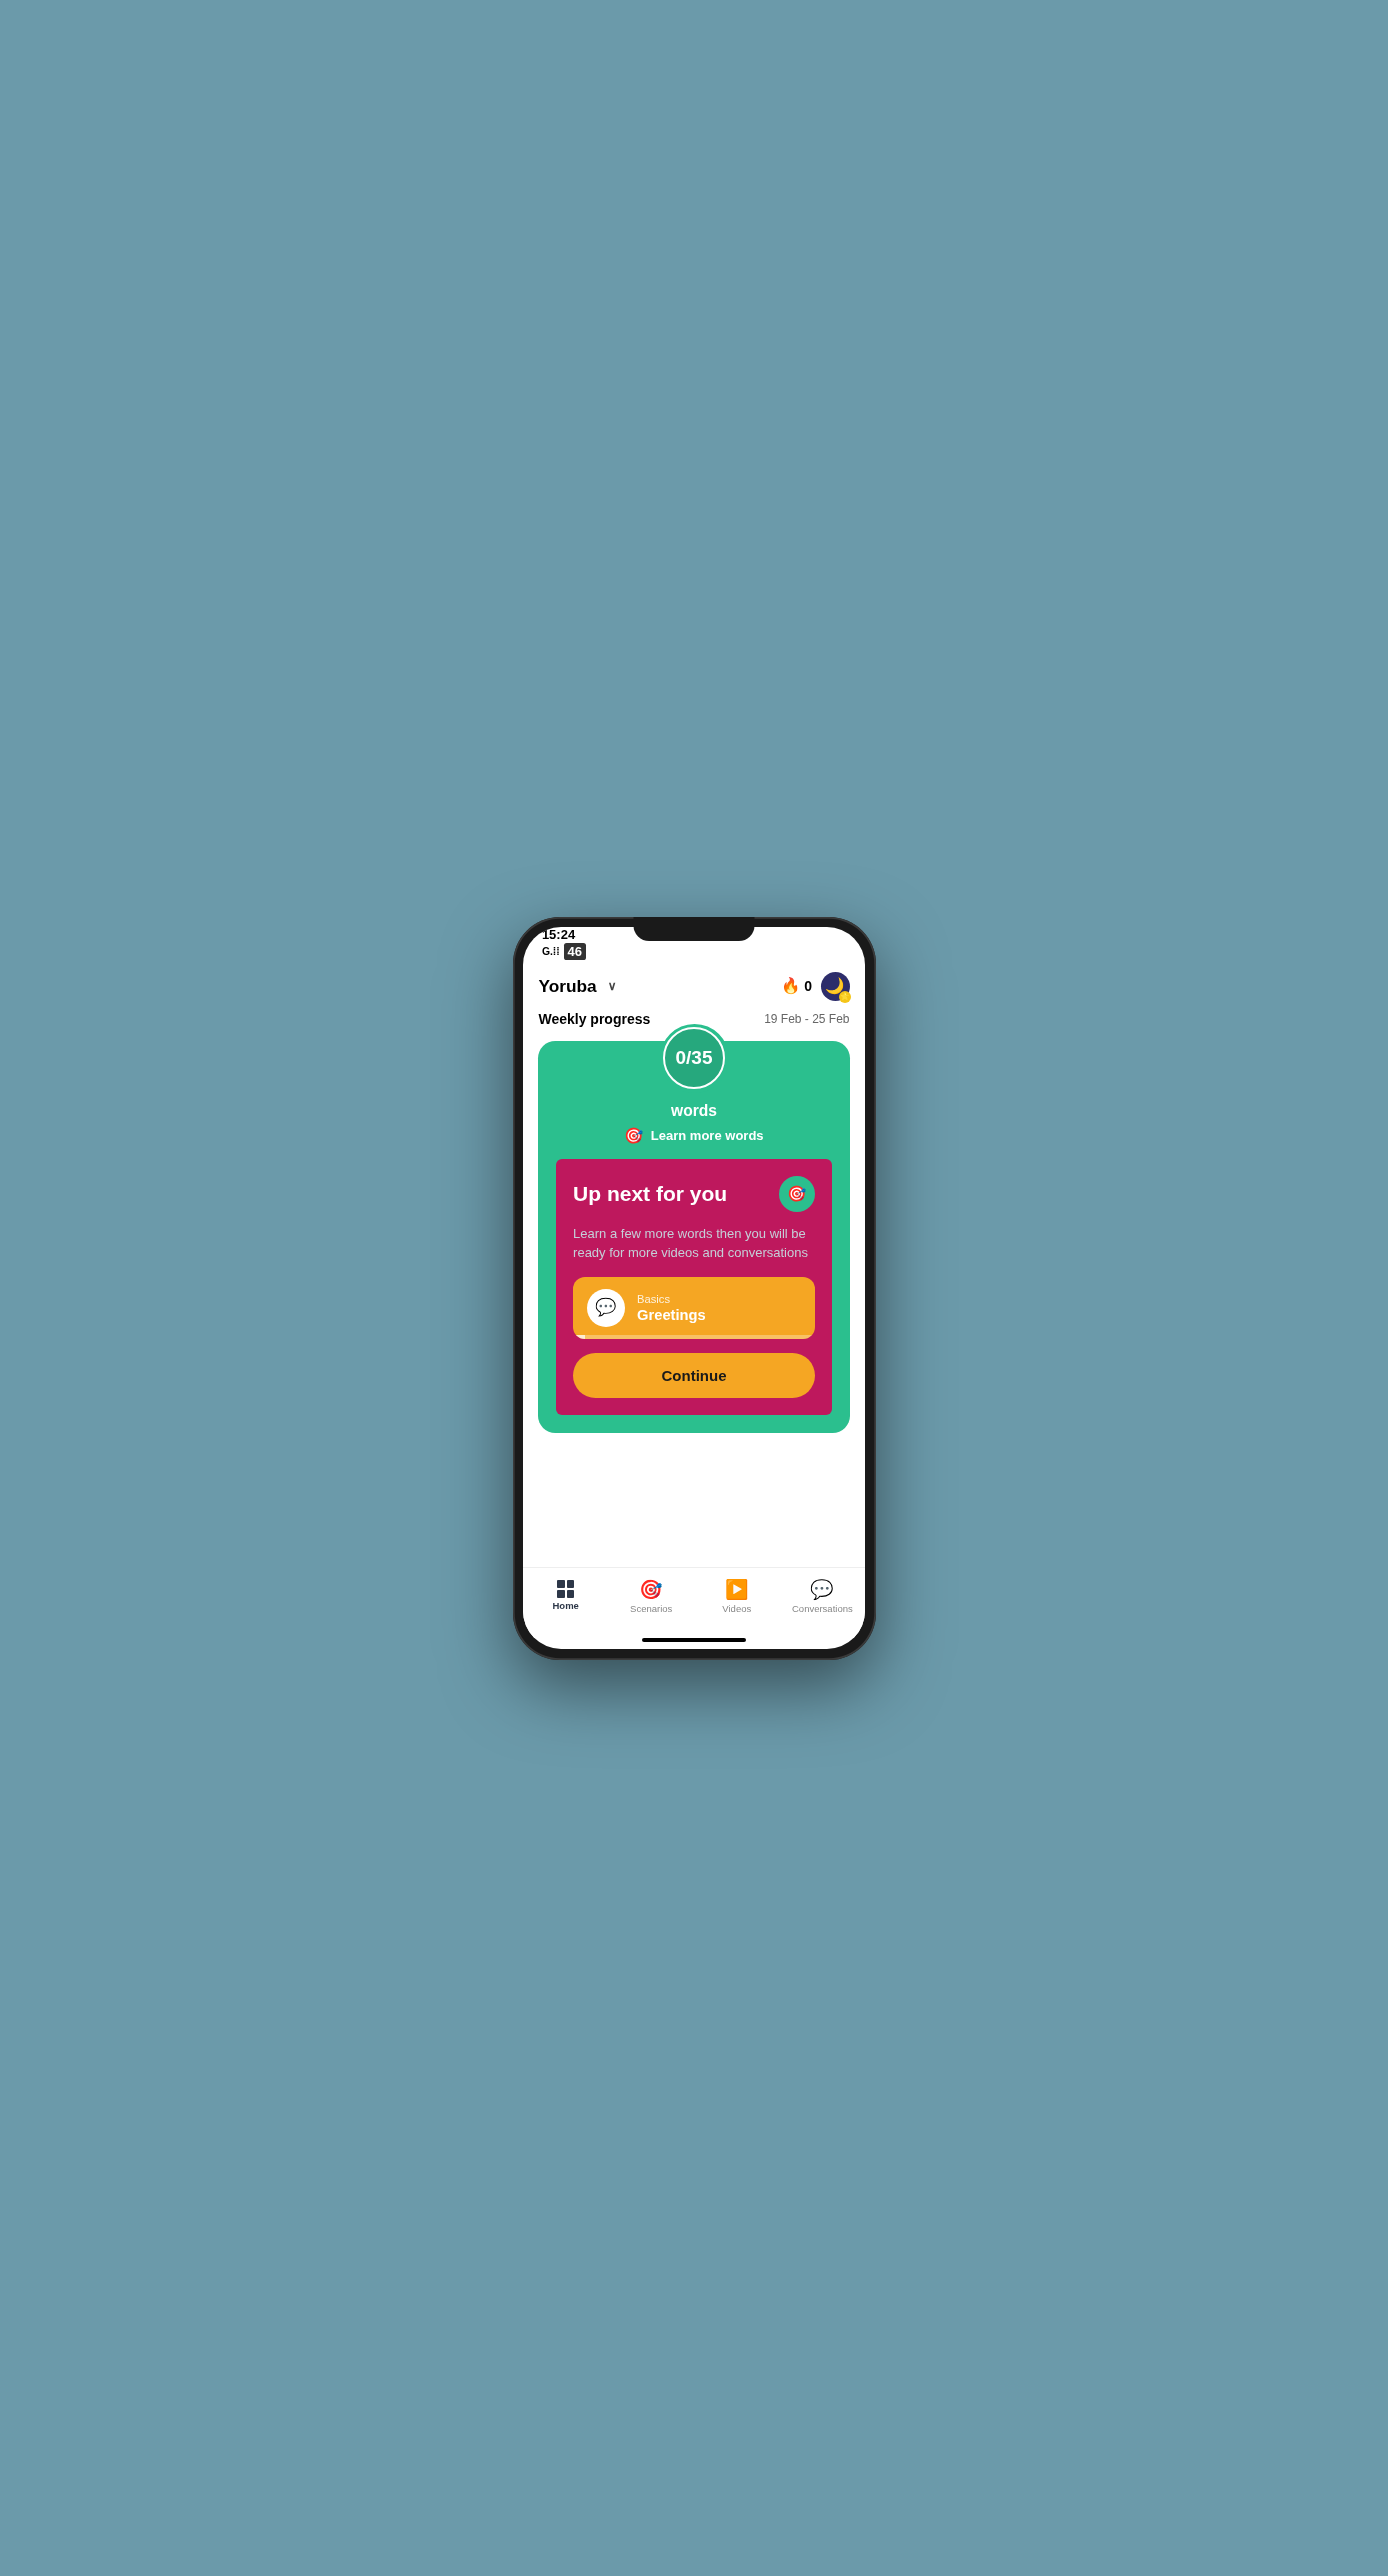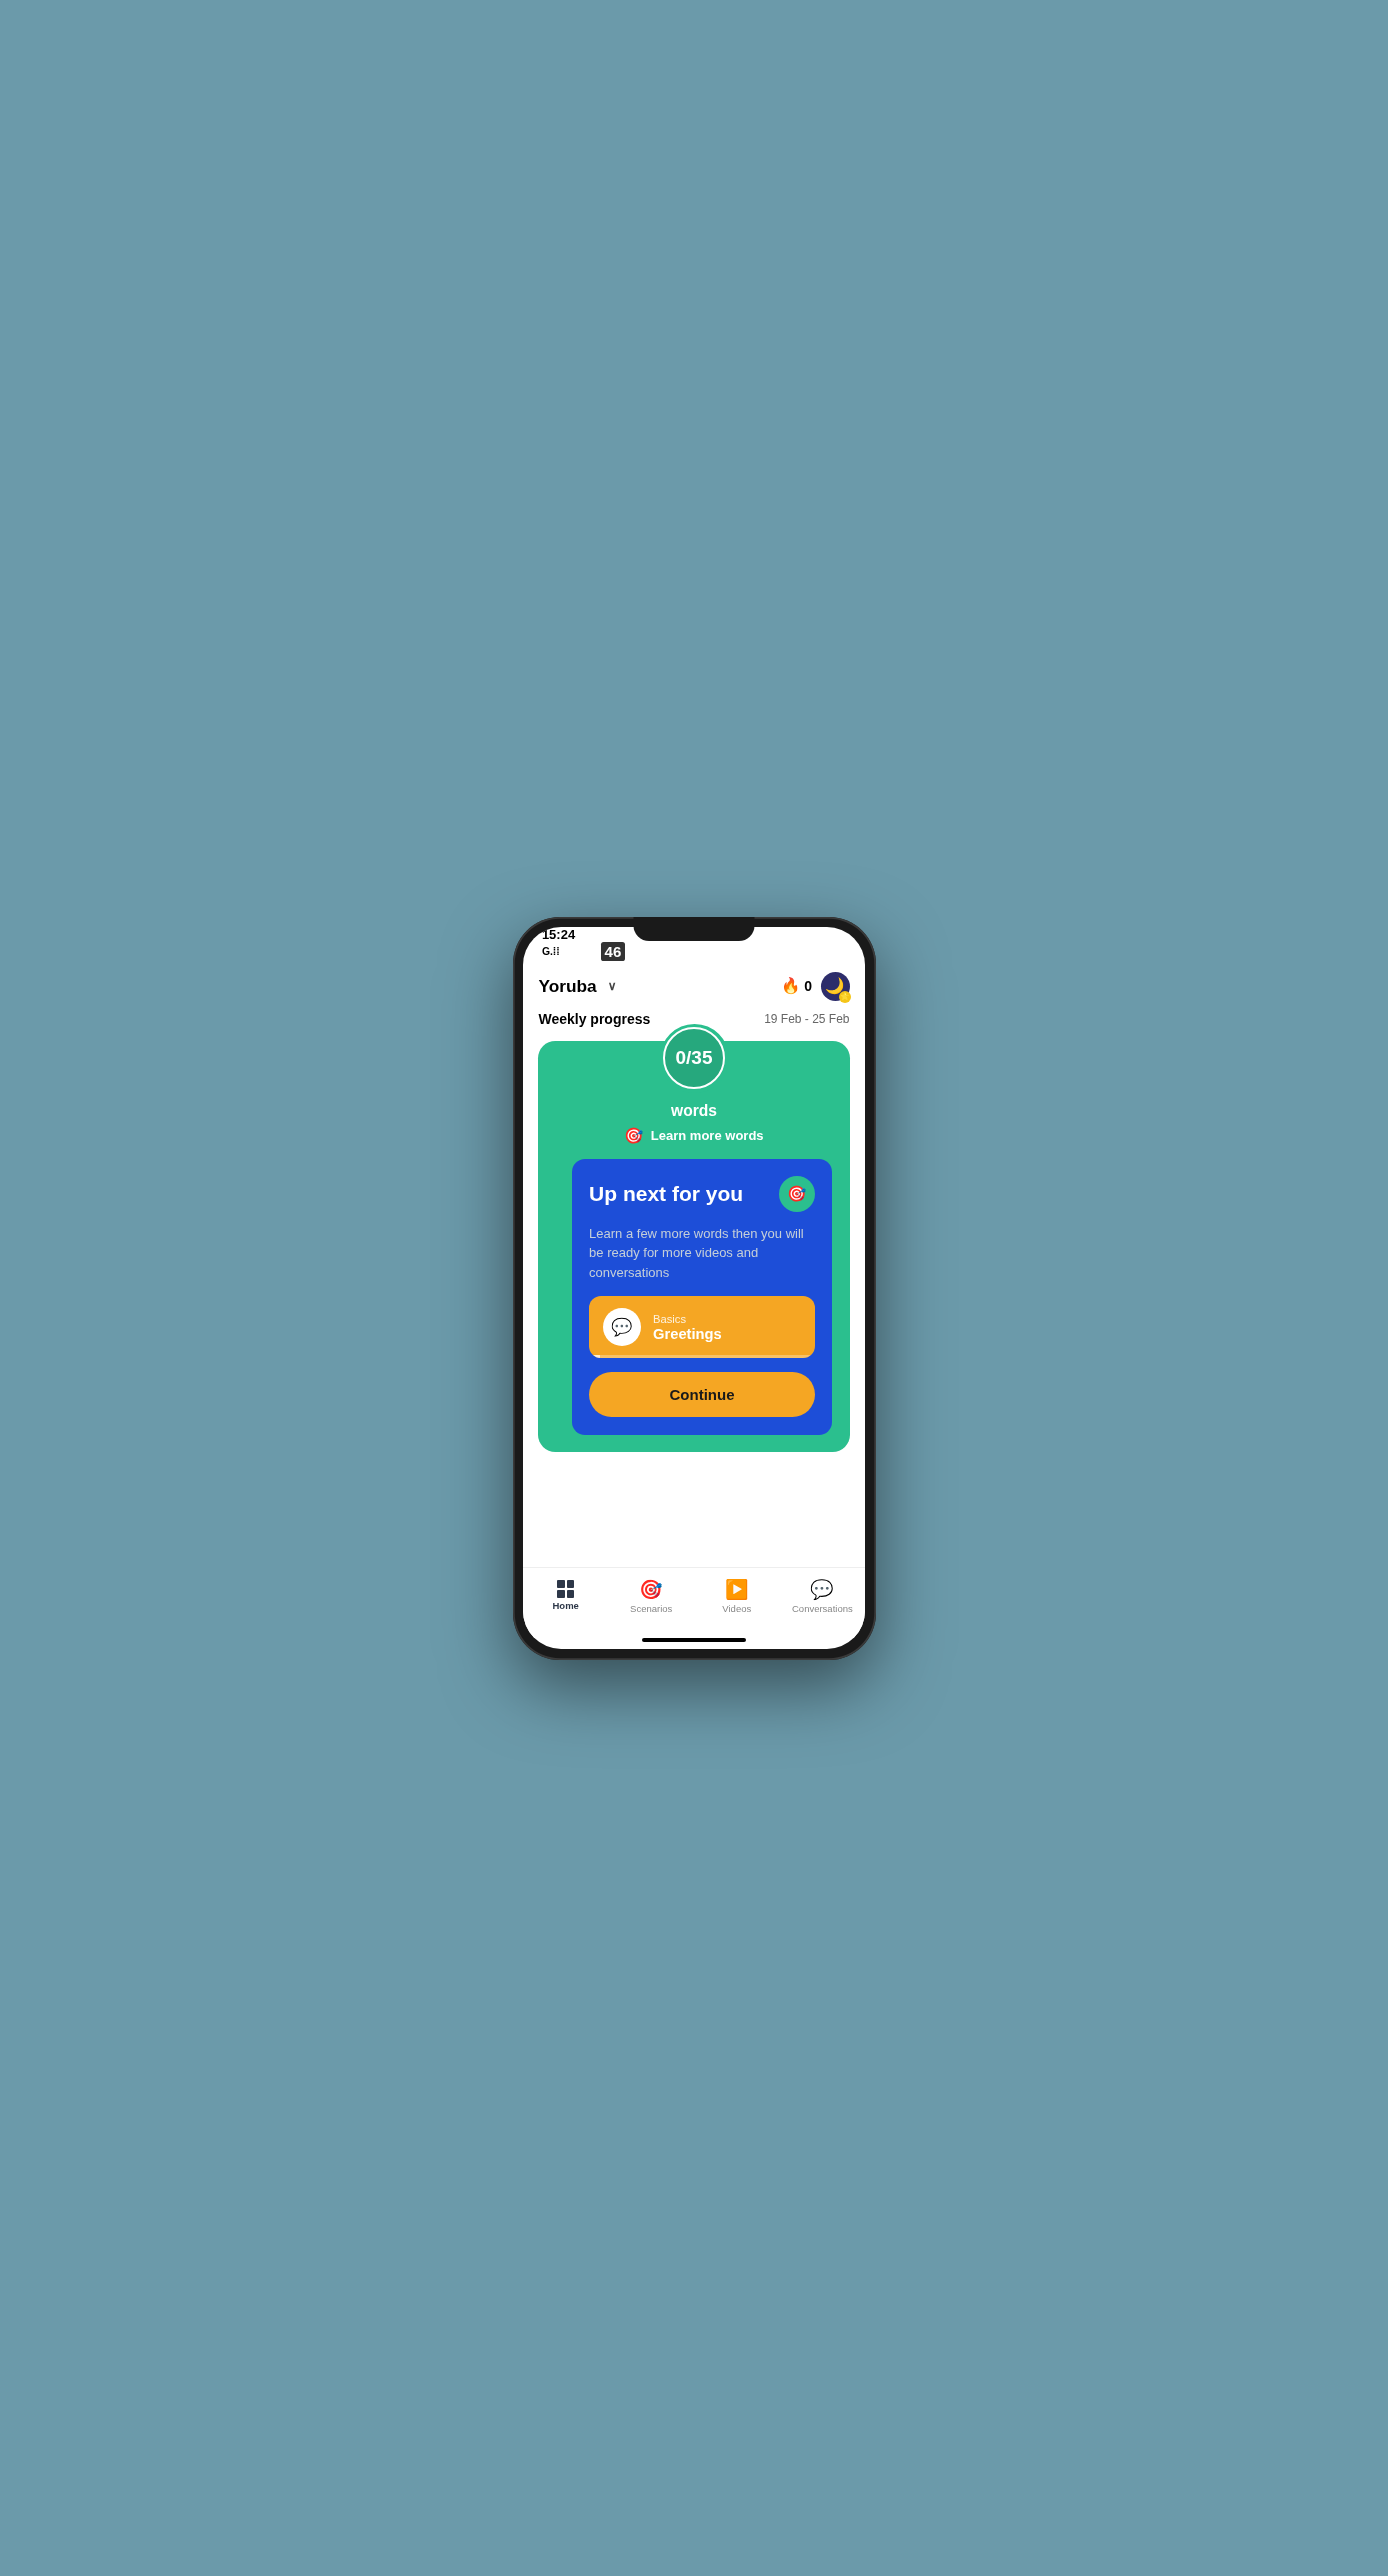--- a/index.html
+++ b/index.html
@@ -71,23 +71,22 @@
       font-size: 10.4px;
       font-weight: 600;
       color: #000;
     }
 
     .battery-icon {
       background: #333;
       color: #fff;
       border-radius: 2.6px;
       padding: 0.9px 3.5px;
-      font-size: 15px;
+      font-size: 13px;
       font-weight: 700;
-      margin-left: 37px;
     }
 
     
     .screen-content {
       flex: 1;
       overflow-y: auto;
       padding: 0 15.6px;
       padding-bottom: 0;
     }
 
@@ -235,25 +234,24 @@
       font-size: 13px;
       font-weight: 600;
     }
 
     .learn-icon {
       font-size: 15.6px;
     }
 
     
     .up-next-card {
-      background: #1d4ed8;
-      border-radius: 13px;
+      background: #be185d;
+      border-radius: 6px;
       padding: 17.3px;
       margin-top: -7px;
-      margin-left: 16px;
     }
 
     .up-next-header {
       display: flex;
       justify-content: space-between;
       align-items: center;
       margin-bottom: 12px;
     }
 
     .up-next-title {

